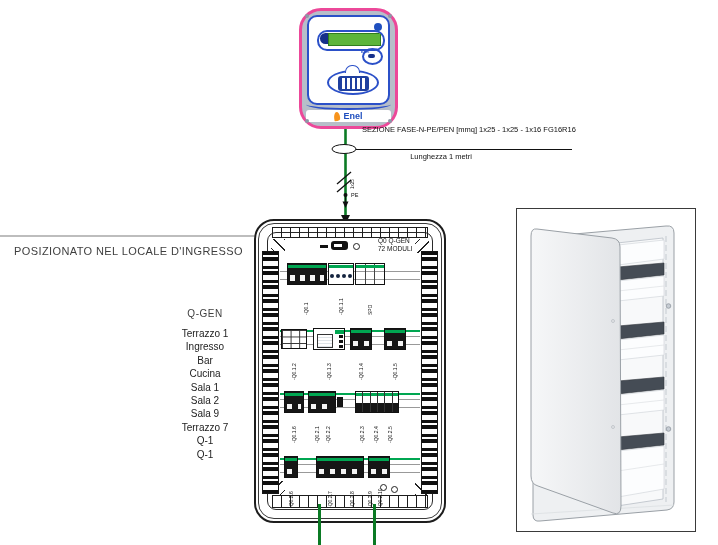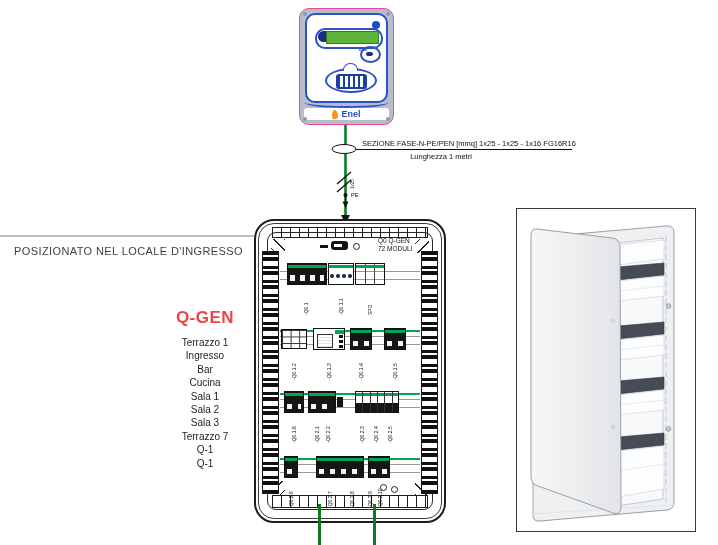--- a/index.html
+++ b/index.html
@@ -4,21 +4,21 @@
 <style>
   html,body{margin:0;padding:0;background:#fff;}
   #canvas{position:relative;width:718px;height:545px;background:#fff;overflow:hidden;
           font-family:"Liberation Sans",sans-serif;color:#222;}
 
   
   #wires{position:absolute;left:0;top:0;width:718px;height:545px;z-index:1;}
 
   
   .meter{position:absolute;left:299px;top:8px;width:93px;height:115px;z-index:2;
-         background:#b7bec9;border:1px solid #ec4899;border-radius:10px;}
+         background:#b7bec9;border:3px solid #ec4899;border-radius:22px;}
   .meter-face{position:absolute;left:5px;top:4px;right:5px;height:86px;background:#fff;
               border:2px solid #2b50c8;border-radius:10px;}
   .meter-screw{position:absolute;width:4px;height:4px;border-radius:50%;background:#8d97a6;}
   .m-disp{position:absolute;left:8px;top:13px;width:64px;height:17px;background:#fff;
           border:2px solid #2b50c8;border-radius:10px;overflow:hidden;}
   .m-disp .cap{position:absolute;left:1px;top:1px;width:9px;height:11px;background:#16308a;border-radius:6px 0 0 6px;}
   .m-disp .lcd{position:absolute;left:9px;top:1px;right:2px;height:11px;background:#5cb53a;
                border:1px solid #2f7d1e;}
   .m-enel-tag{position:absolute;left:52px;top:32px;font-size:4px;font-weight:bold;color:#2b50c8;}
   .m-dot{position:absolute;right:6px;top:6px;width:8px;height:8px;border-radius:50%;background:#1f4fbf;}
@@ -32,30 +32,30 @@
         border-bottom:none;border-radius:7px 7px 0 0;background:#fff;}
   .m-band-arc{position:absolute;left:4px;right:4px;bottom:16px;height:9px;
         border-bottom:2px solid #2b50c8;border-radius:0 0 50% 50%;}
   .m-band{position:absolute;left:4px;right:4px;bottom:4px;height:12px;background:#fff;border-radius:3px;
         display:flex;align-items:center;justify-content:center;gap:3px;}
   .m-flame{width:6px;height:9px;background:#f7941d;border-radius:50% 50% 50% 10% / 65% 65% 35% 35%;
         transform:rotate(-6deg);}
   .m-logo{font-size:9px;font-weight:bold;color:#1f4fbf;}
 
   
-  .t-section{position:absolute;left:362px;top:139px;width:212px;text-align:center;font-size:7.5px;
+  .t-section{position:absolute;left:362px;top:125px;width:212px;text-align:center;font-size:7.5px;
              color:#111;white-space:nowrap;z-index:2;}
   .t-length{position:absolute;left:380px;top:152px;width:122px;text-align:center;font-size:7.5px;color:#111;z-index:2;}
   .t-cond{position:absolute;left:350px;top:163px;height:26px;width:8px;font-size:4.5px;color:#111;
           writing-mode:vertical-rl;transform:rotate(180deg);z-index:2;}
   .t-pe{position:absolute;left:351px;top:192px;font-size:5.5px;color:#111;z-index:2;}
   .t-loc{position:absolute;left:14px;top:217px;font-size:11px;color:#3f3f3f;letter-spacing:.4px;z-index:2;margin-top:28px;}
 
   .qgen{position:absolute;left:148px;top:308px;width:114px;text-align:center;z-index:2;}
-  .qgen h2{margin:0 0 8px 0;font-size:17px;font-weight:bold;color:#ef4444;letter-spacing:.5px;}
+  .qgen h2{margin:0 0 8px 0;font-size:10px;font-weight:normal;color:#404040;letter-spacing:.5px;}
   .qgen .load{font-size:10px;line-height:13.4px;color:#222;}
 
   
   .cab{position:absolute;left:254px;top:219px;width:188px;height:300px;background:#fff;
        border:2px solid #1d1d1d;border-radius:20px;z-index:2;}
   .cab-mid{position:absolute;inset:2px;border:1px solid #3a3a3a;border-radius:16px;}
   .cab-in{position:absolute;inset:11px;border:1px solid #2a2a2a;border-radius:9px;}
   .strip{position:absolute;left:16px;right:16px;height:9px;border:1px solid #1d1d1d;
          background:repeating-linear-gradient(90deg,transparent 0 8px,#1d1d1d 8px 9px);}
   .strip.top{top:6px;} .strip.bot{bottom:13px;height:11px;}
@@ -165,21 +165,21 @@
   <div class="t-loc">POSIZIONATO NEL LOCALE D'INGRESSO</div>
 
   <div class="qgen">
     <h2>Q-GEN</h2>
     <div class="load">Terrazzo 1</div>
     <div class="load">Ingresso</div>
     <div class="load">Bar</div>
     <div class="load">Cucina</div>
     <div class="load">Sala 1</div>
     <div class="load">Sala 2</div>
-    <div class="load">Sala 3</div>
+    <div class="load">Sala 9</div>
     <div class="load">Terrazzo 7</div>
     <div class="load">Q-1</div>
     <div class="load">Q-1</div>
   </div>
 
   <div class="cab">
     <div class="cab-mid"></div>
     <div class="cab-in"></div>
     <div class="strip top"></div>
     <div class="strip bot"></div>

